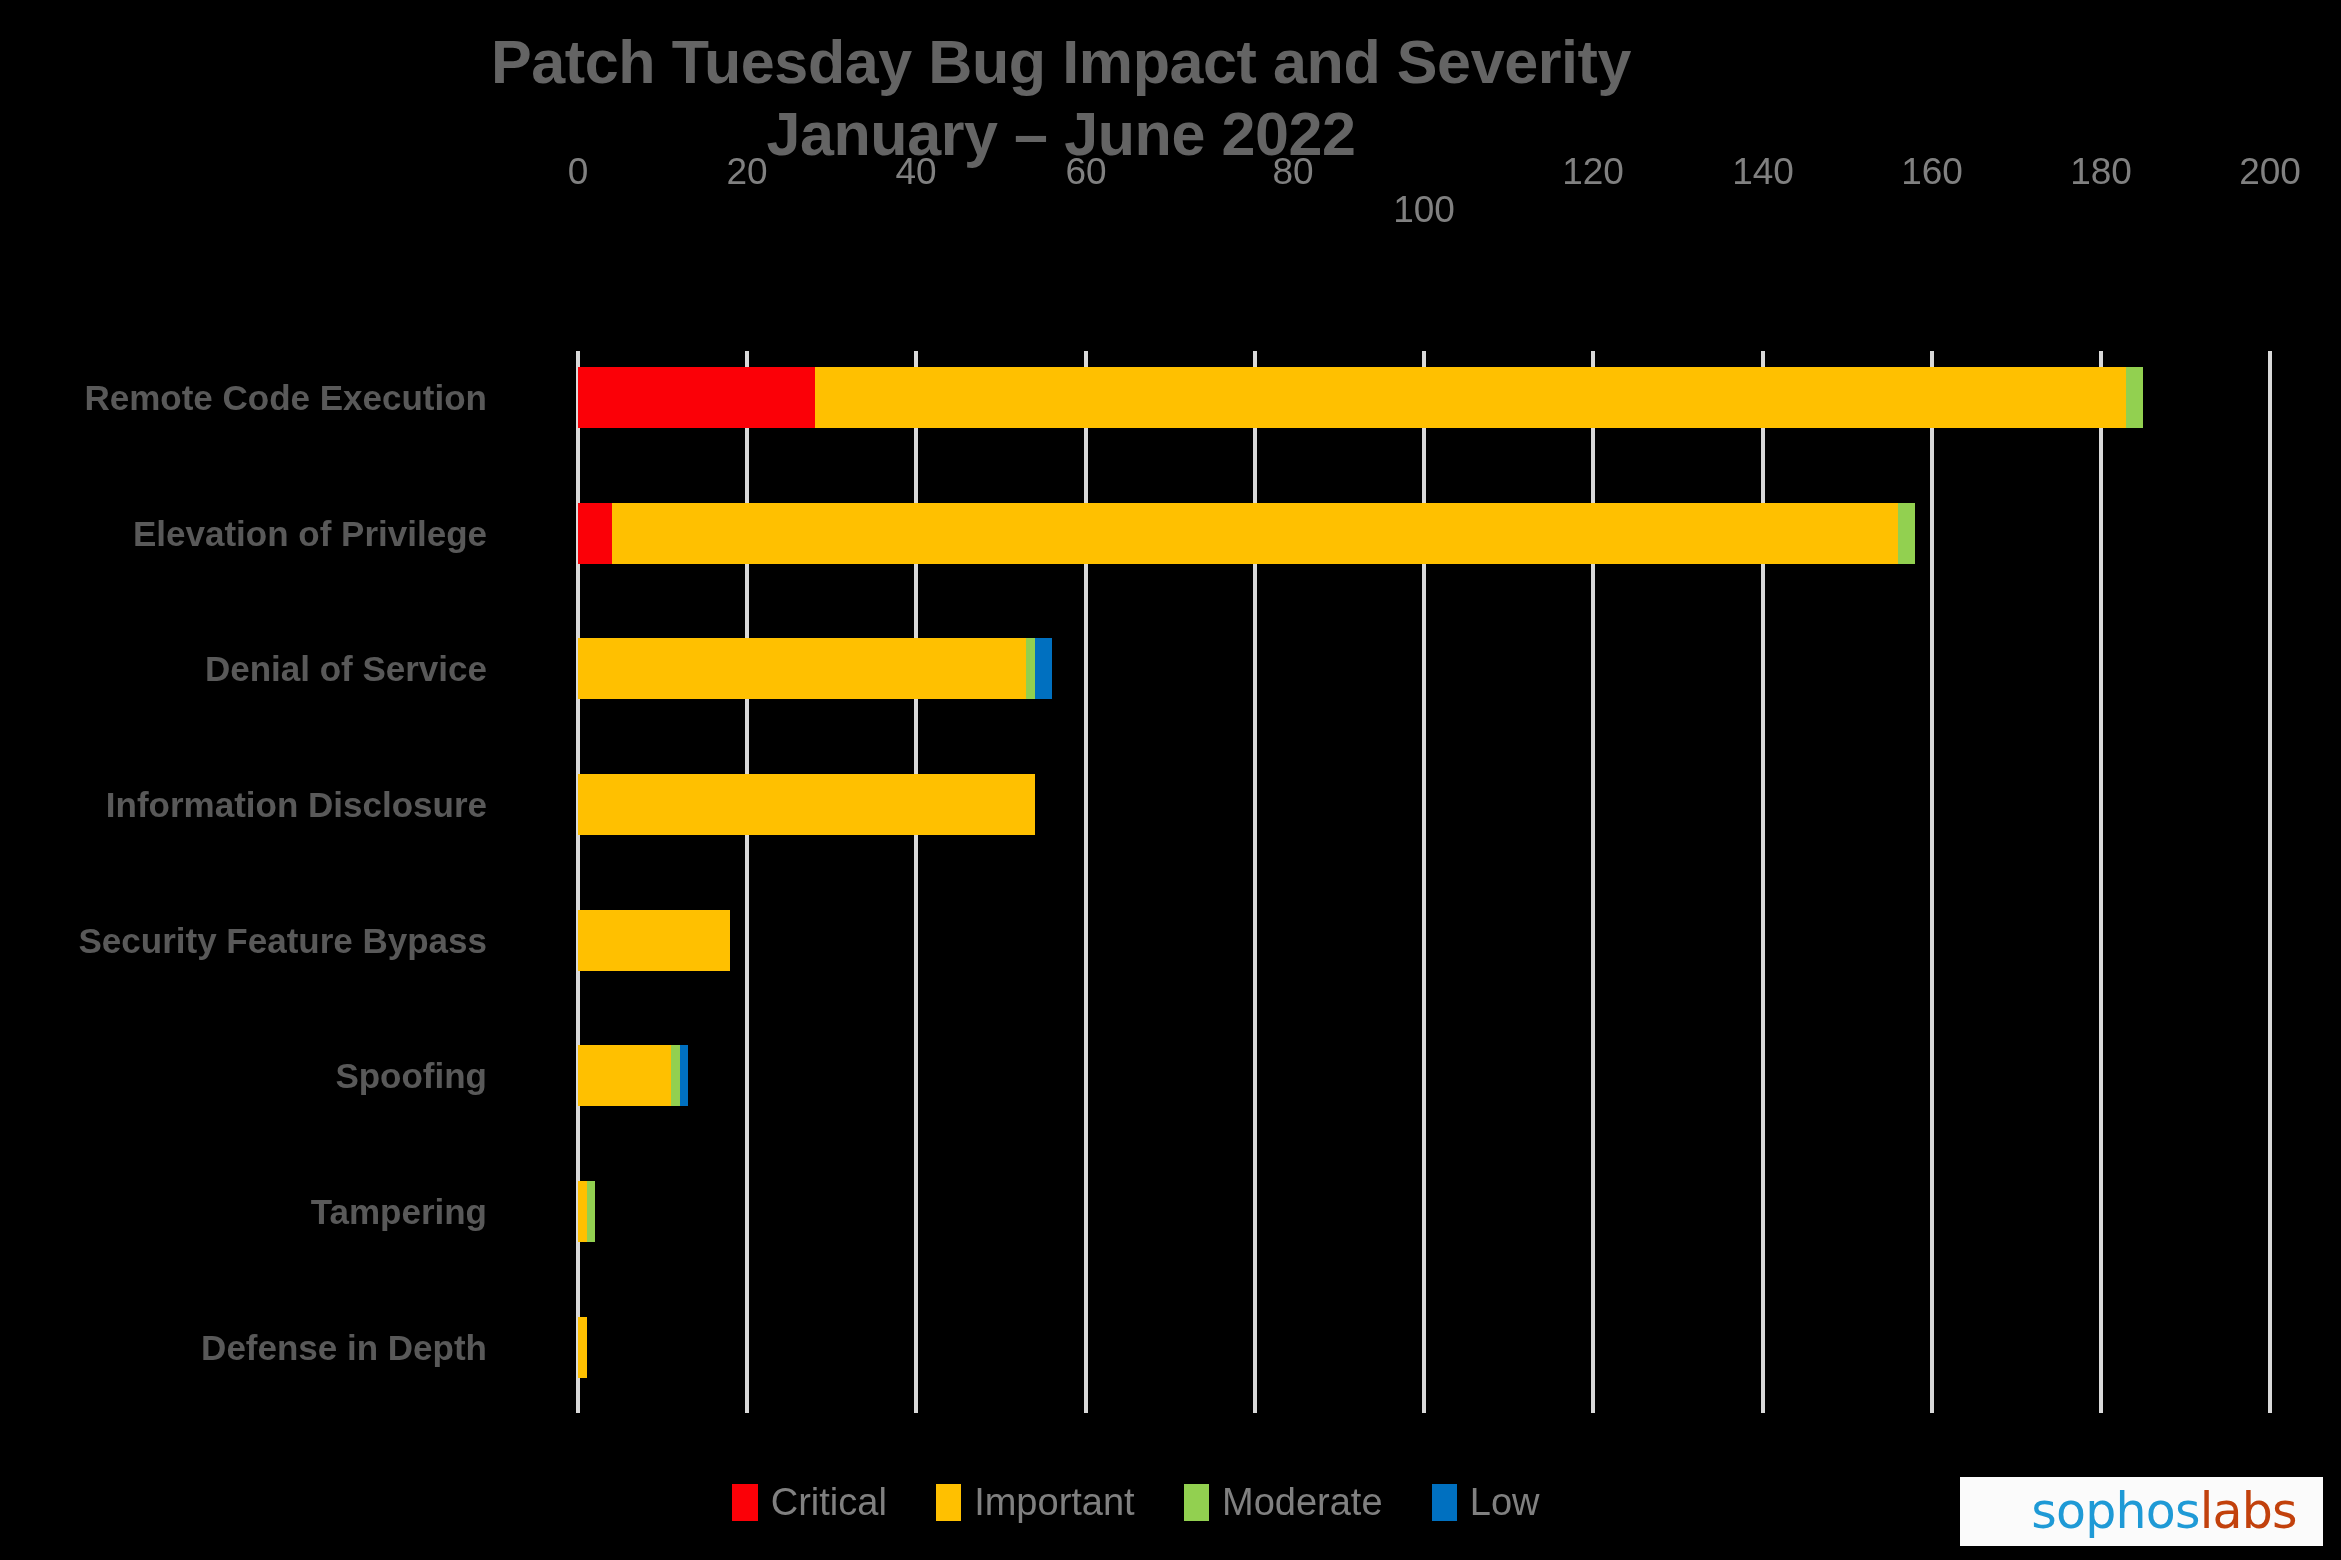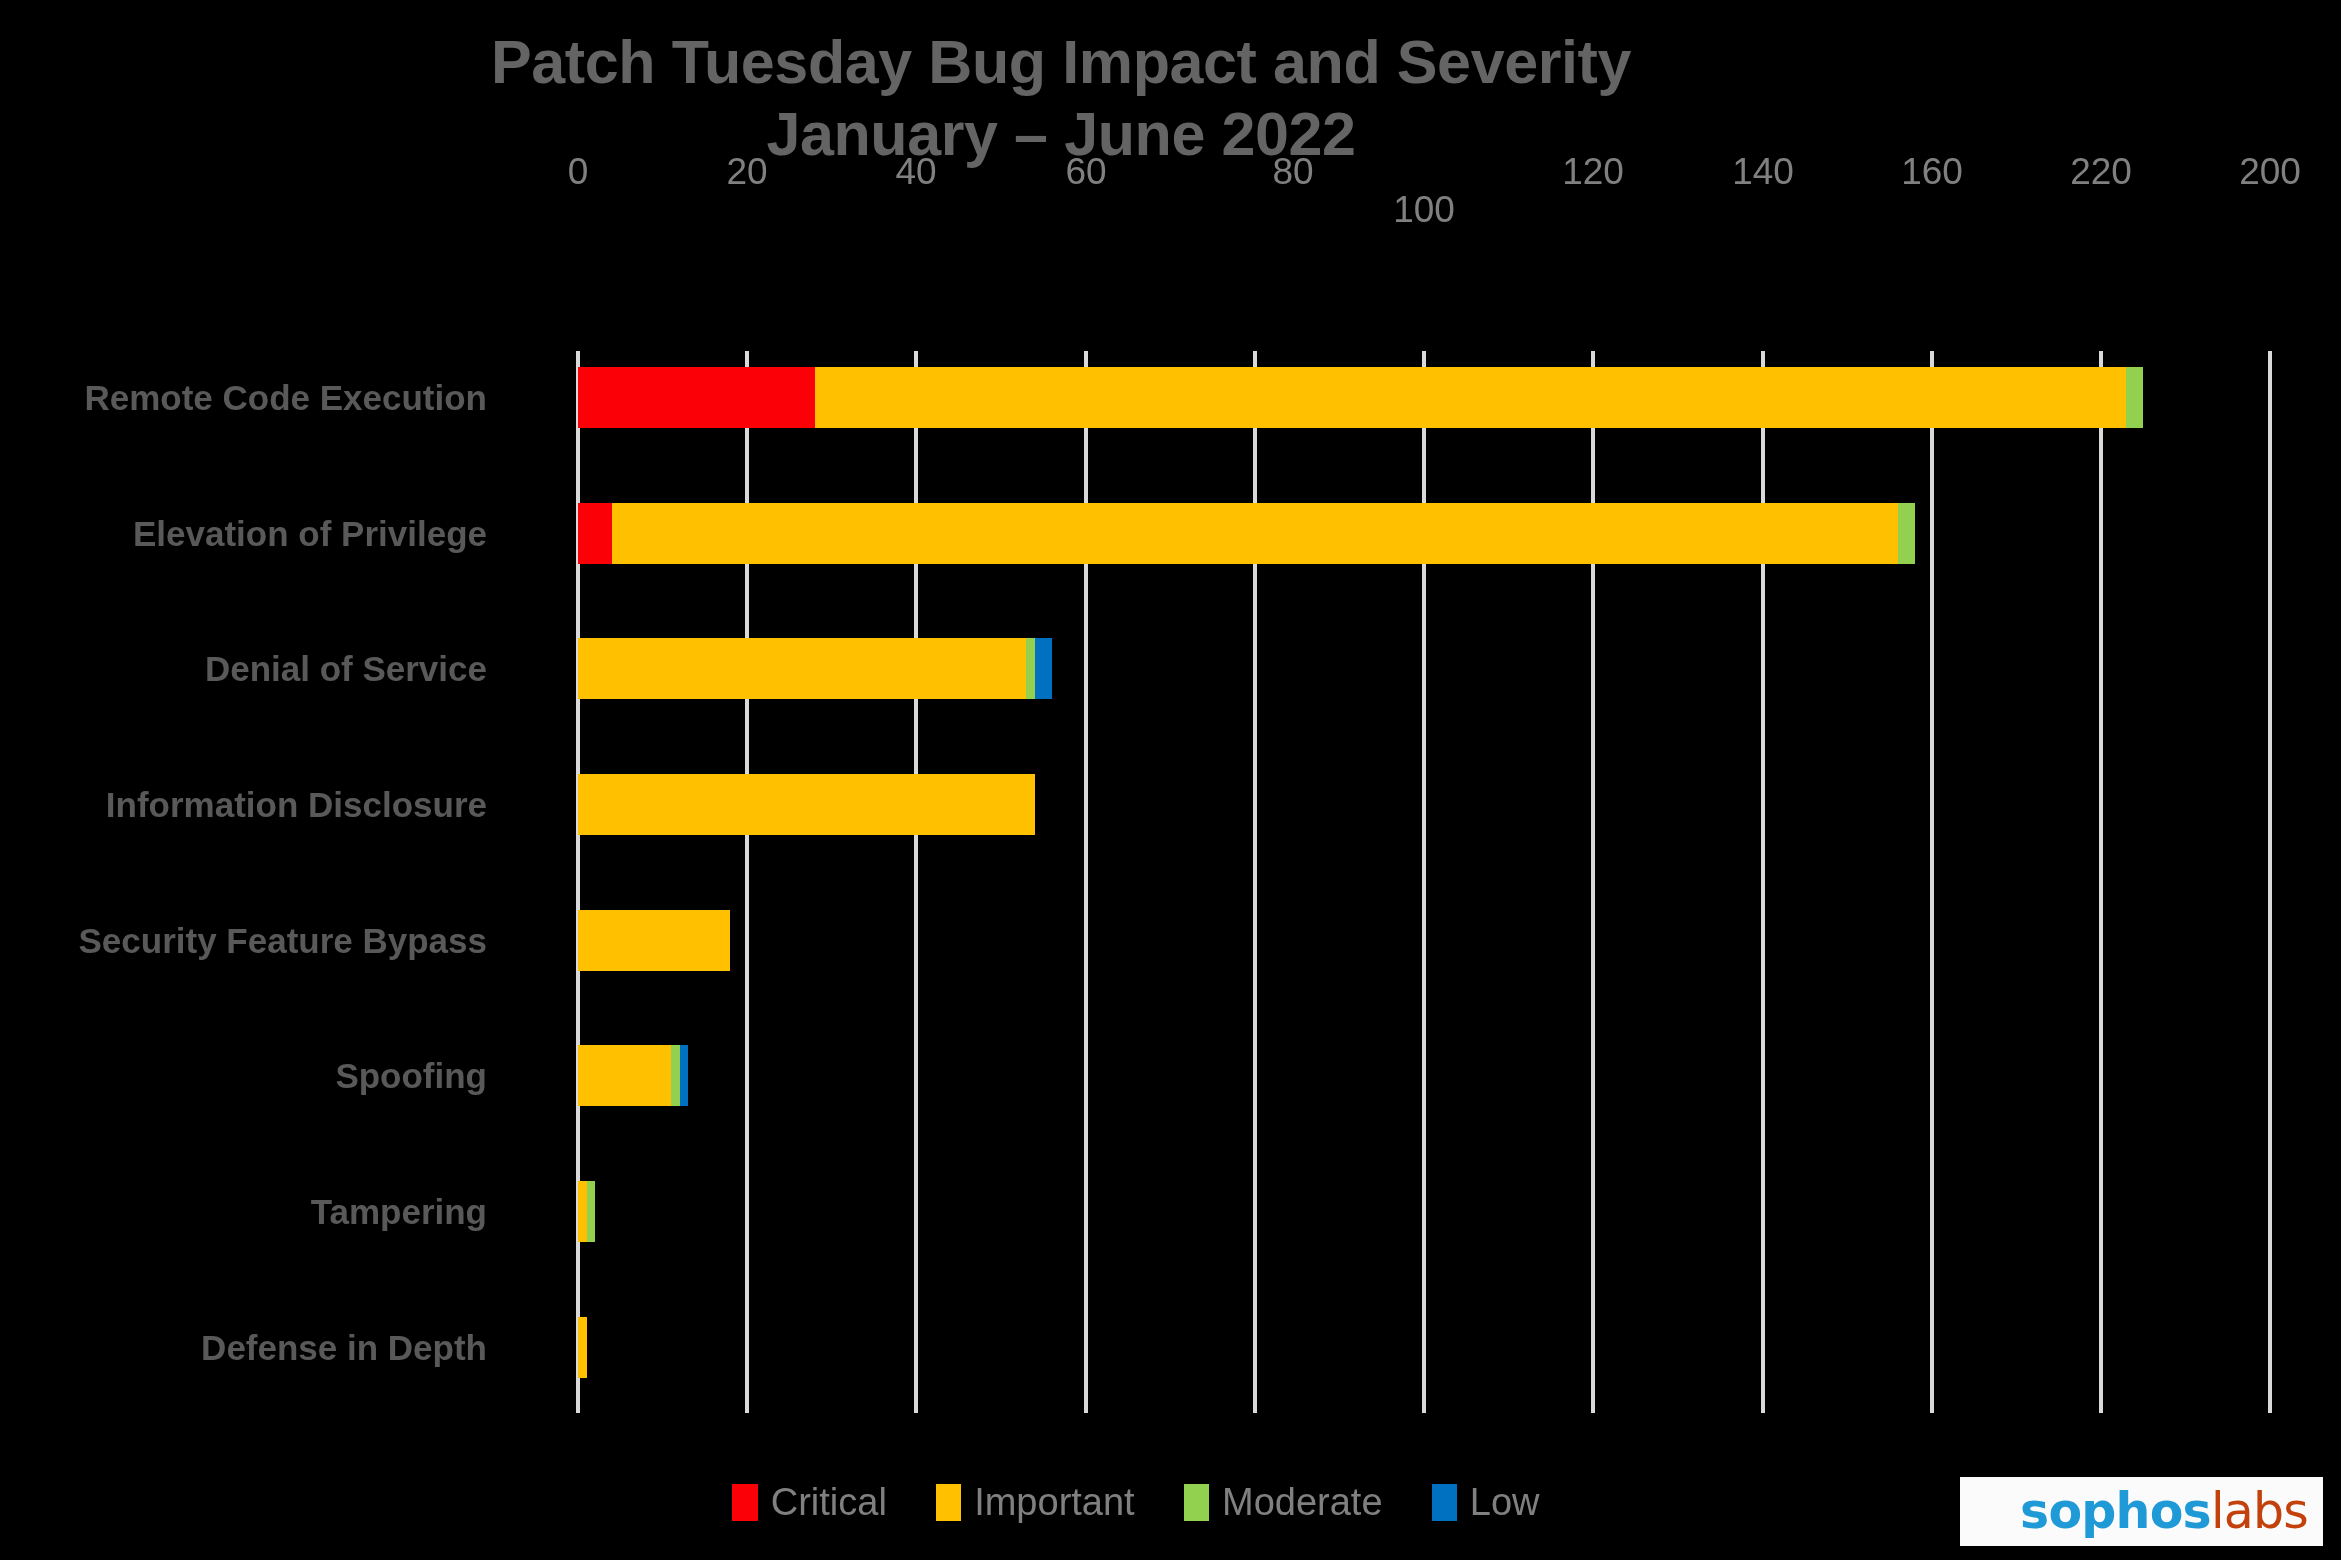--- a/index.html
+++ b/index.html
@@ -130,21 +130,21 @@
     align-items: center;
     justify-content: center;
   }
   #logo .logo-text {
     font-family: "DejaVu Sans", sans-serif;
     font-size: 49px;
     letter-spacing: -0.8px;
     line-height: 1;
     white-space: nowrap;
   }
-  #logo .logo-sophos { color: #1f9ad6; font-weight: bold; margin-left: 45px; }
+  #logo .logo-sophos { color: #1f9ad6; font-weight: normal; margin-left: 45px; }
   #logo .logo-labs   { color: #c2410c; font-weight: normal; }
 </style>
 </head>
 <body>
 
 <div id="chart-title">Patch Tuesday Bug Impact and Severity
 January – June 2022</div>
 
 <div id="plot-area">
   <div id="gridlines">
@@ -163,21 +163,21 @@
   <div id="tick-labels">
       <div class="tick-label" style="left: 0px; top: -200px;">0</div>
       <div class="tick-label" style="left: 169px; top: -200px;">20</div>
       <div class="tick-label" style="left: 338px; top: -200px;">40</div>
       <div class="tick-label" style="left: 508px; top: -200px;">60</div>
       <div class="tick-label" style="left: 677px; top: -200px; margin-left: 38px;">80</div>
       <div class="tick-label" style="left: 846px; top: -200px; margin-top: 38px;">100</div>
       <div class="tick-label" style="left: 1015px; top: -200px;">120</div>
       <div class="tick-label" style="left: 1185px; top: -200px;">140</div>
       <div class="tick-label" style="left: 1354px; top: -200px;">160</div>
-      <div class="tick-label" style="left: 1523px; top: -200px;">220</div>
+      <div class="tick-label" style="left: 1523px; top: -200px;">180</div>
       <div class="tick-label" style="left: 1692px; top: -200px;">200</div>
     </div>
   <div id="bars">
       <div class="cat-row" style="top: 16px;">
         <div class="cat-label" style="top: 12.8px; right: 1783px;">Remote Code Execution</div>
         <div class="bar-track" style="left: 0px; top: 0px;">
           <div class="seg" title="Remote Code Execution – Critical: 28" style="width: 237px; background: rgb(251, 0, 7);"></div>
           <div class="seg" title="Remote Code Execution – Important: 155" style="width: 1311px; background: rgb(255, 192, 0);"></div>
           <div class="seg" title="Remote Code Execution – Moderate: 2" style="width: 17px; background: rgb(146, 208, 80);"></div>
         </div>

